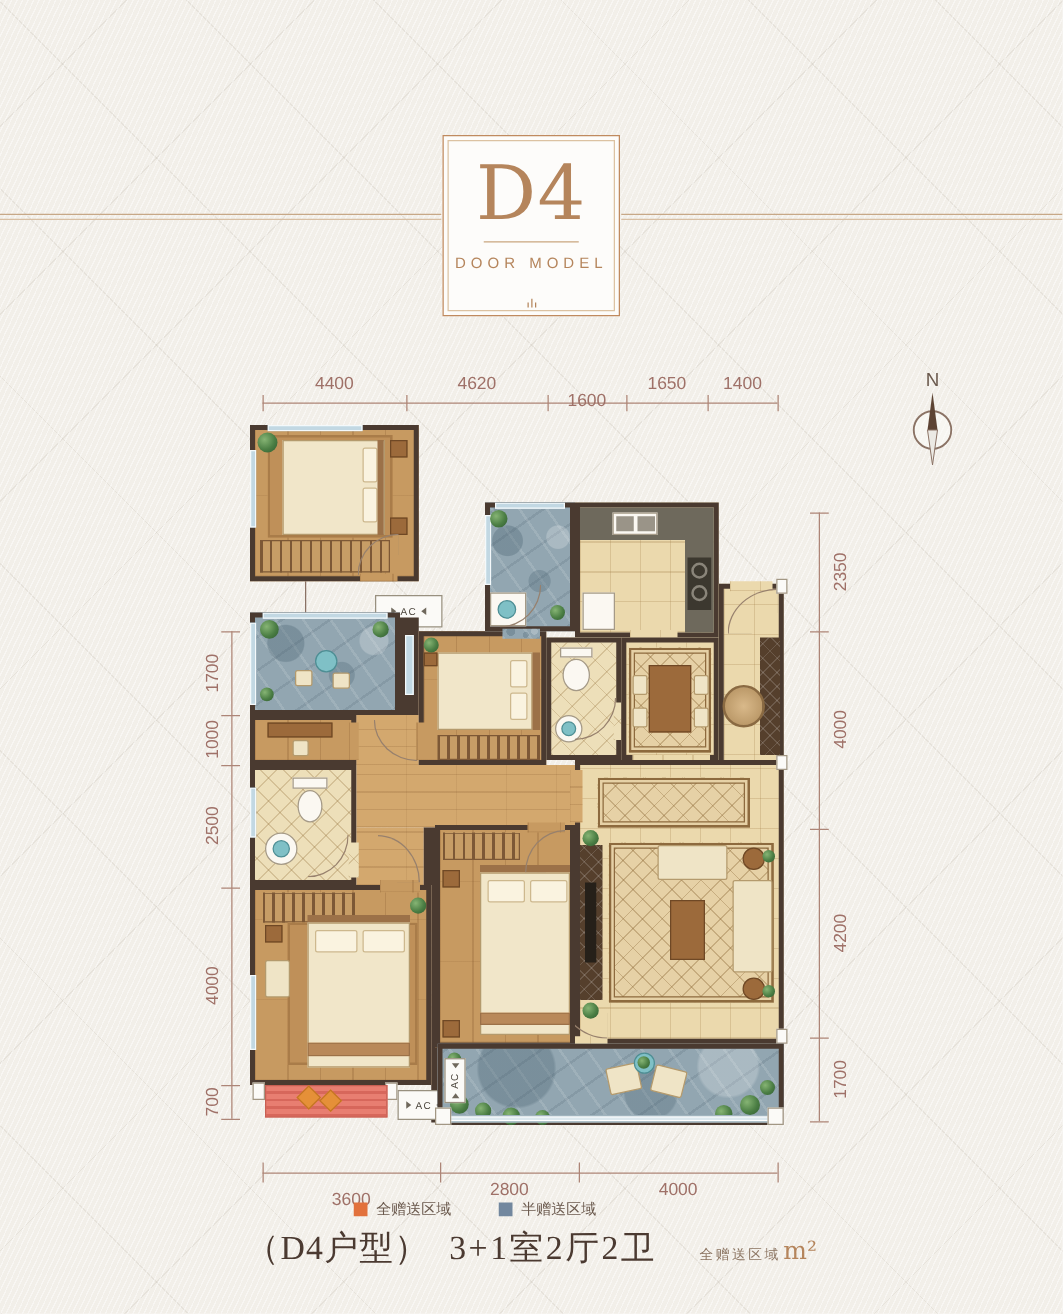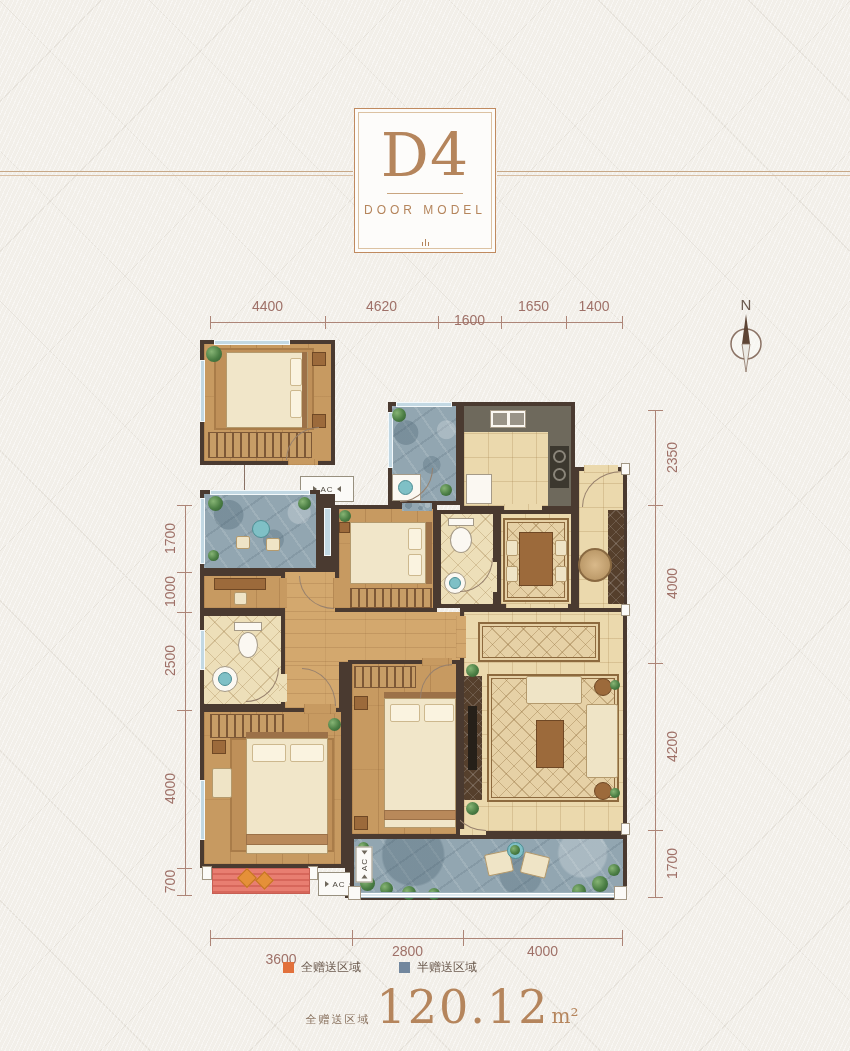--- a/index.html
+++ b/index.html
@@ -370,18 +370,19 @@
       <span class="sw sw-full"></span>
       <span>全赠送区域</span>
     </div>
     <div class="item">
       <span class="sw sw-half"></span>
       <span>半赠送区域</span>
     </div>
   </div>
 
   <div class="footer">
+    <span class="f-name">（D4户型）</span>
+    <span class="f-rooms">3+1室2厅2卫</span>
     <span class="f-prefix">全赠送区域</span>
-    <span class="f-area">120.12</span>
     <span class="f-unit">m²</span>
   </div>
 
 </div>
 
 </body></html>

